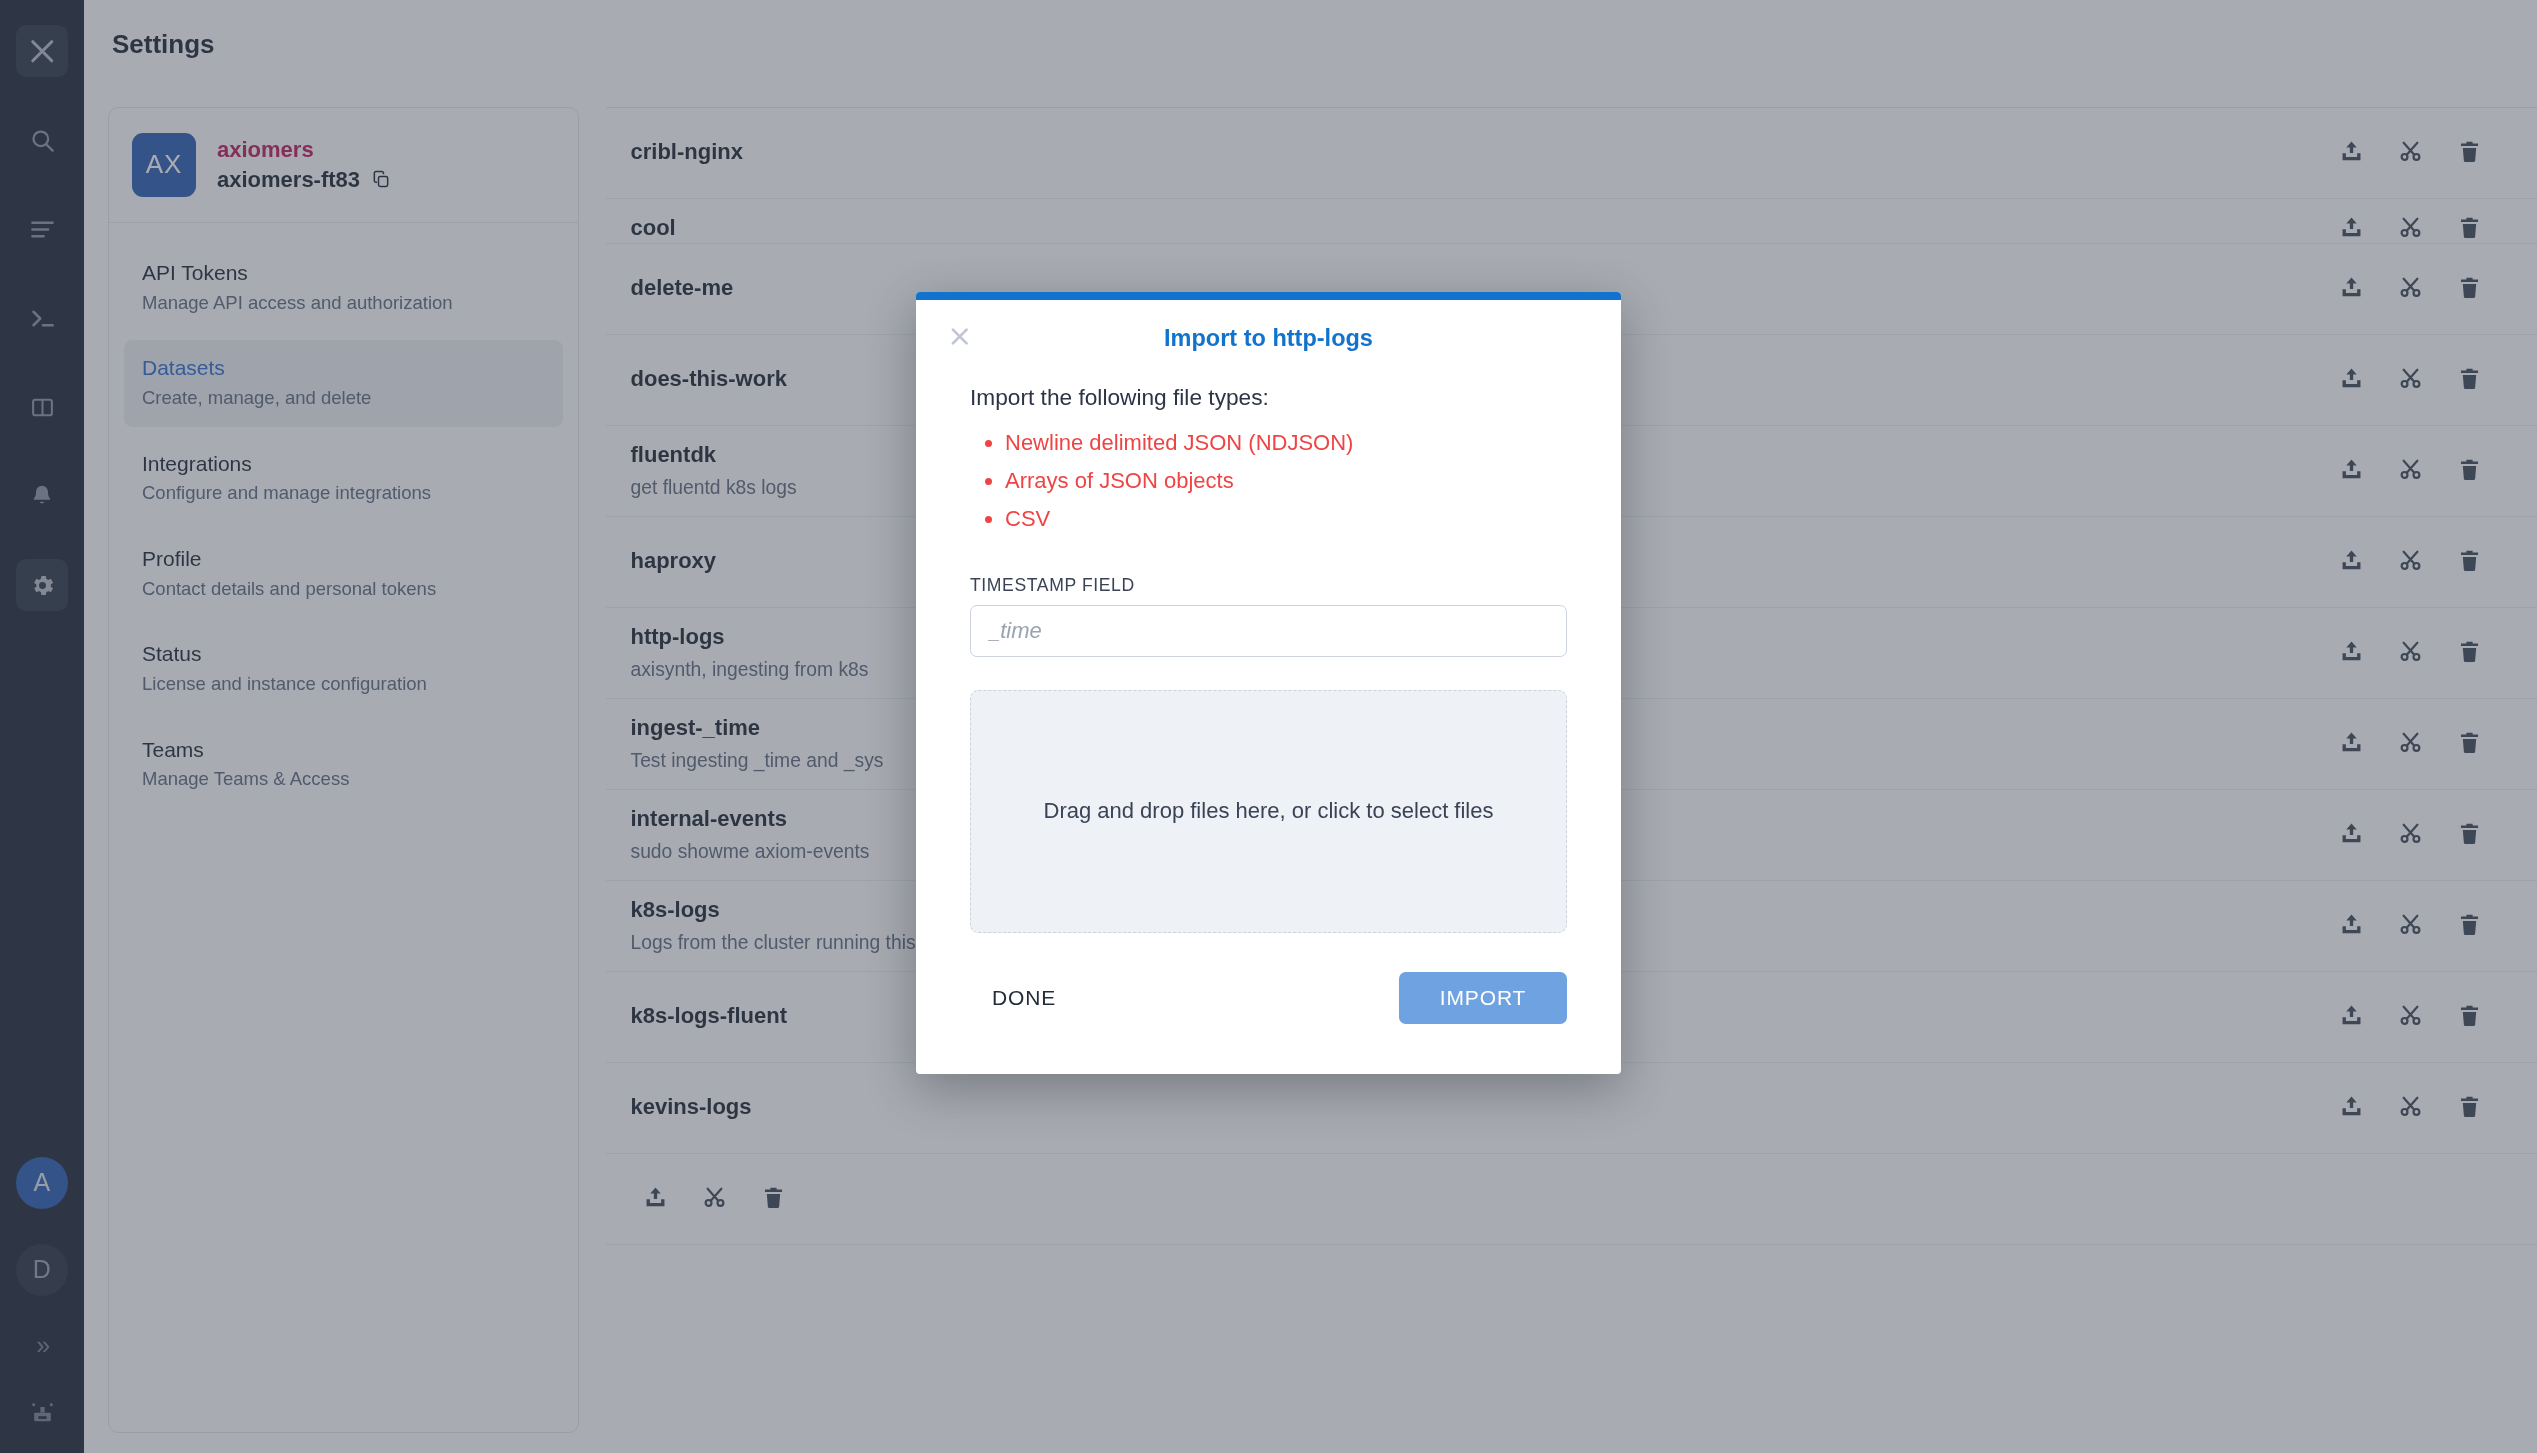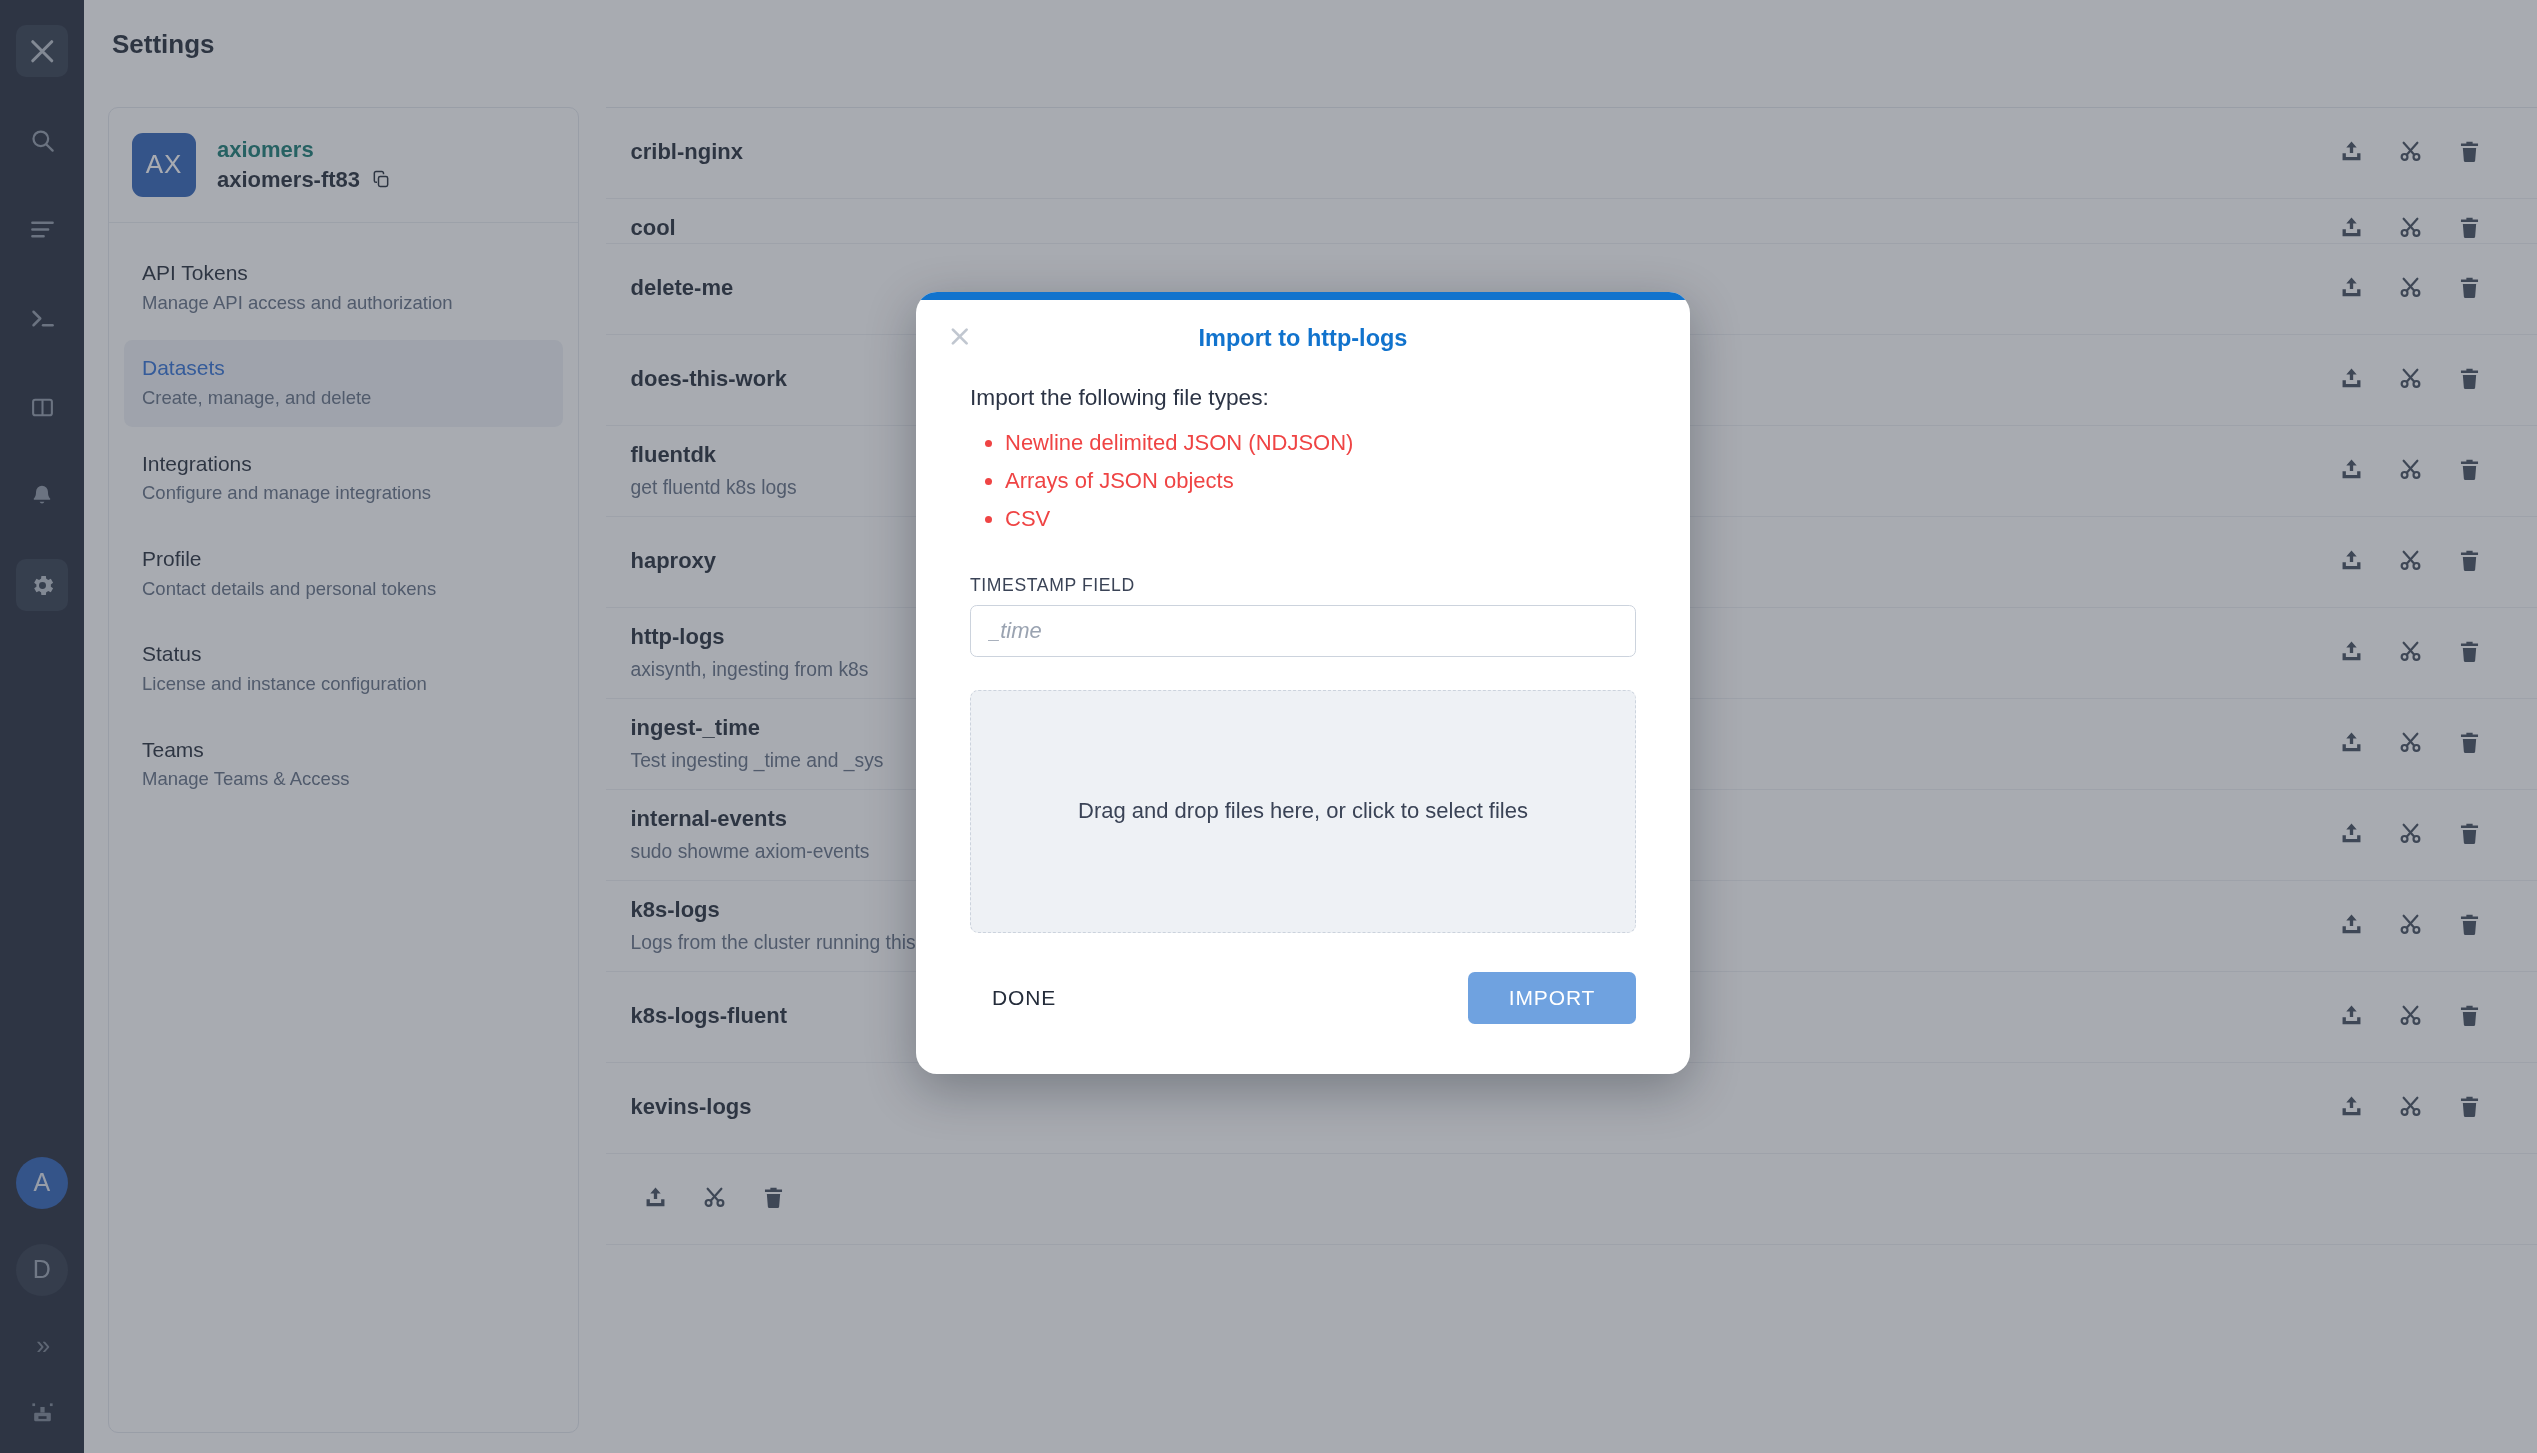--- a/index.html
+++ b/index.html
@@ -84,21 +84,21 @@
     border-bottom: 0.8px solid #e9ecf1;
   }
   .org-logo {
     width: 64px; height: 64px; border-radius: 11px;
     background: #2a5eb5; color: #ffffff;
     display: flex; align-items: center; justify-content: center;
     font-size: 26px; font-weight: 400; letter-spacing: 0.8px;
     flex: 0 0 auto;
   }
   .org-meta { margin-left: 21px; }
-  .org-name { font-size: 22px; font-weight: 700; color: #0f766e; line-height: 1.3; }
+  .org-name { font-size: 22px; font-weight: 700; color: #be185d; line-height: 1.3; }
   .org-id-row { display: flex; align-items: center; gap: 11px; margin-top: 2.5px; }
   .org-id { font-size: 22px; font-weight: 700; color: #1d2533; }
 
   .nav-list { padding: 22px 15px 0 15px; }
   .nav-item {
     padding: 14.3px 18.5px 16px 18.5px;
     border-radius: 8.4px;
     margin-bottom: 8.4px;
   }
   .nav-item.active { background: #eef1f5; }
@@ -140,23 +140,23 @@
 
   
   .overlay {
     position: absolute; inset: 0;
     background: rgba(66,72,84,0.46);
     z-index: 60;
   }
   .modal {
     position: absolute;
     left: 916px; top: 292px;
-    width: 774px;
+    width: 705px;
     background: #ffffff;
-    border-radius: 21px;
+    border-radius: 4px;
     box-shadow: 0 15px 50px rgba(10,16,28,0.30);
     overflow: hidden;
     z-index: 70;
   }
   .modal-accent { height: 7.6px; background: #1173cd; width: 100%; }
   .modal-head {
     position: relative;
     height: 77px;
     display: flex; align-items: center; justify-content: center;
   }

